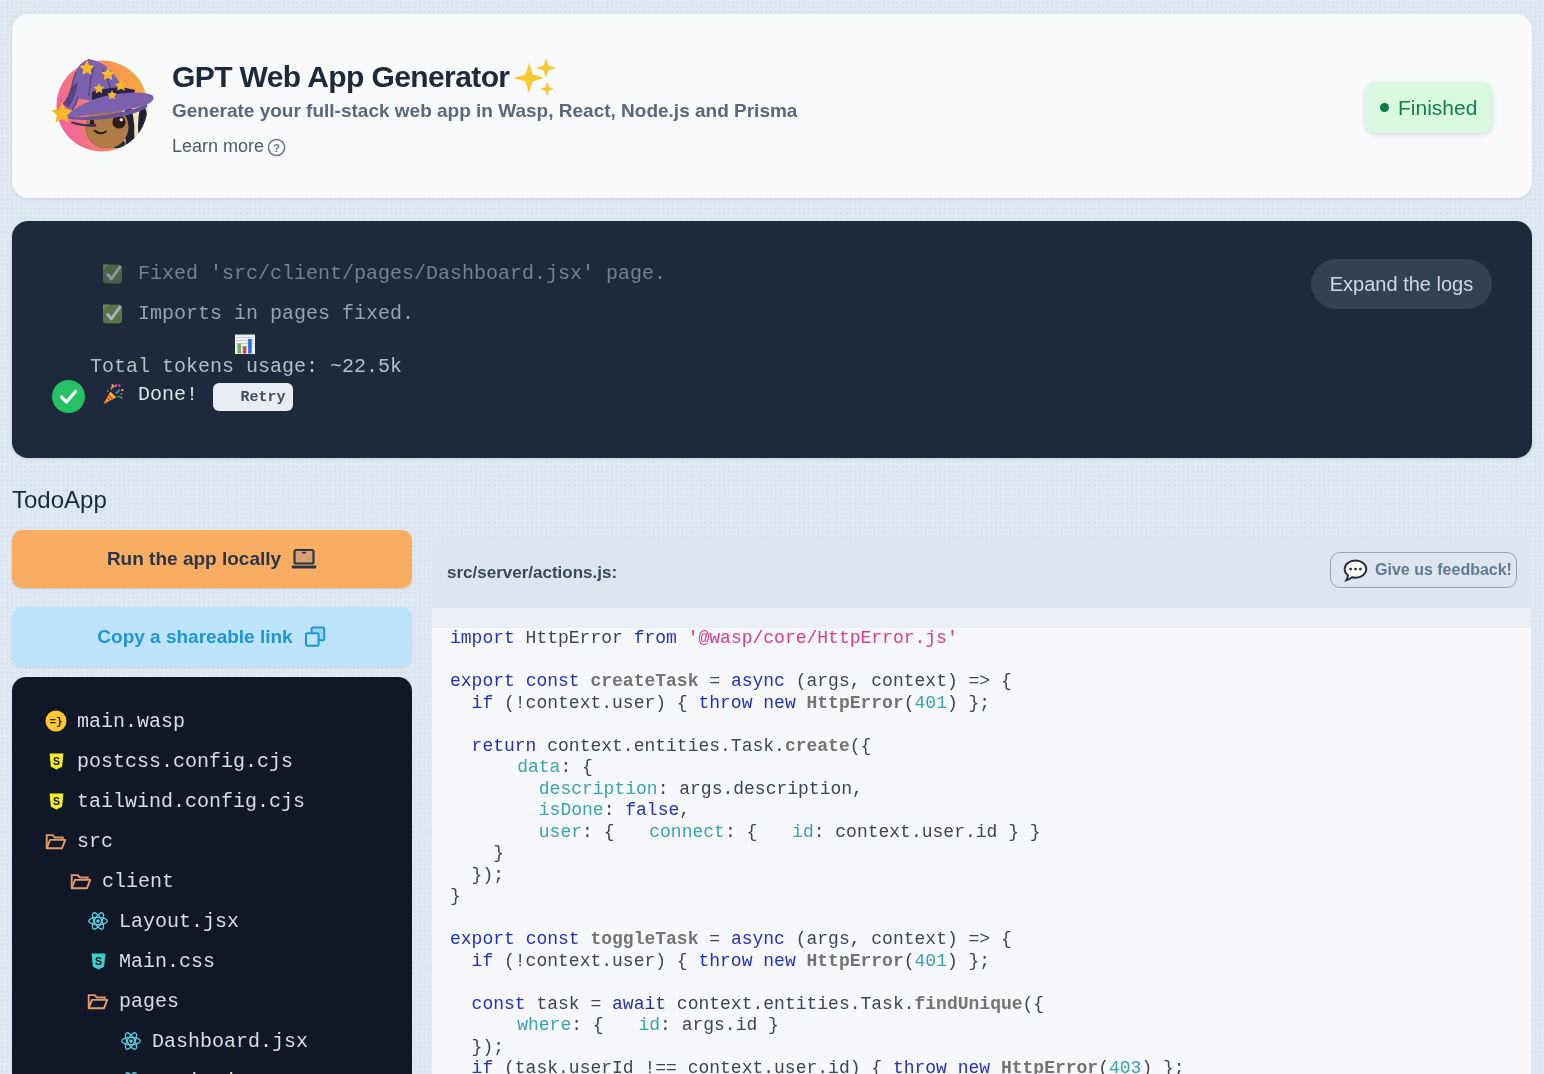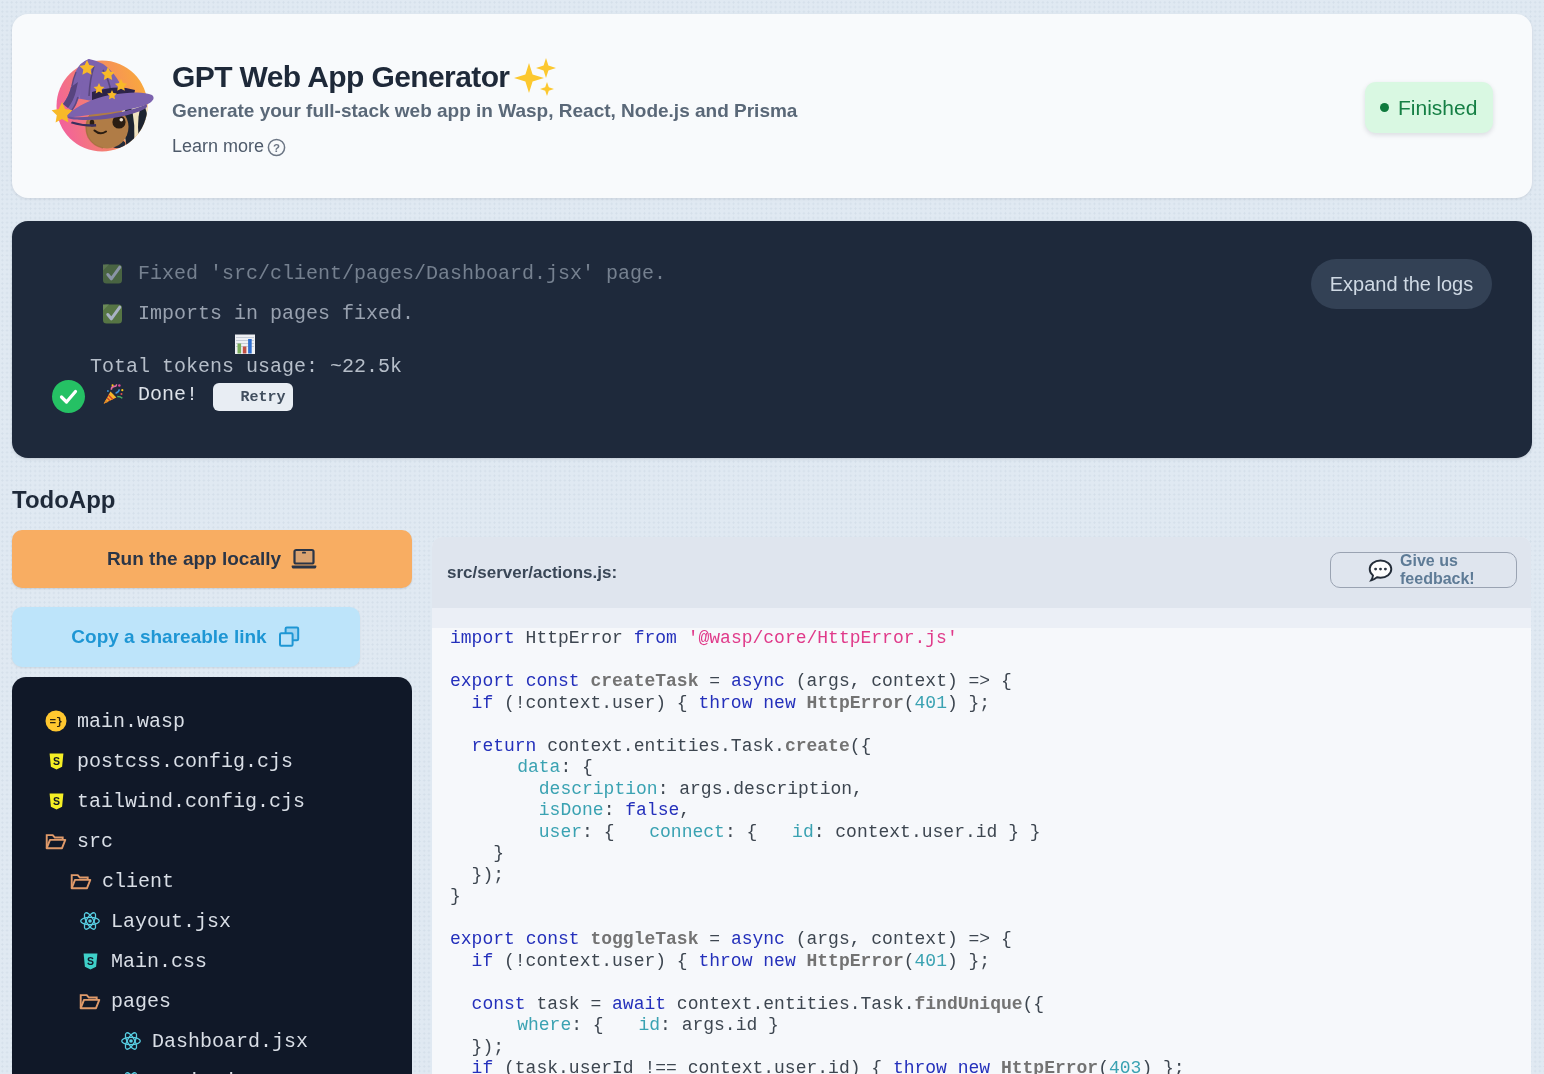--- a/index.html
+++ b/index.html
@@ -21,37 +21,37 @@
 
   
   #logpanel{left:12px;top:221px;width:1520px;height:237px;background:#1e293b;border-radius:16px;box-shadow:0 1px 3px rgba(15,23,42,.15);}
   .logrow{position:absolute;left:90px;height:40px;display:flex;align-items:center;font-family:"Liberation Mono",monospace;font-size:20px;}
   .logrow .ic{width:22px;margin-left:12px;margin-right:14px;flex:none;display:flex;}
   #expandbtn{left:1311px;top:259px;width:181px;height:50px;background:#334155;border-radius:25px;display:flex;align-items:center;justify-content:center;font-size:20px;color:#cfd9e4;}
   #retry{left:213px;top:383px;width:60px;height:28px;background:#e8edf3;border-radius:6px;display:flex;align-items:center;justify-content:center;font-family:"Liberation Mono",monospace;font-size:15px;font-weight:bold;color:#414e5e;padding-left:20px;}
   #greenck{left:51px;top:379px;}
 
   
-  #todoapp{left:12px;top:486px;font-size:24px;font-weight:bold;color:#1e2939;}
+  #todoapp{left:12px;top:486px;font-size:24px;font-weight:normal;color:#1e2939;}
 
   
   #btn-run{left:12px;top:530px;width:400px;height:58px;background:#f8ad62;border-radius:10px;display:flex;align-items:center;justify-content:center;gap:10px;font-size:19px;font-weight:bold;color:#2a3547;box-shadow:0 1px 2px rgba(15,23,42,.12);}
-  #btn-copy{left:12px;top:607px;width:348px;height:60px;background:#bde4fa;border-radius:10px;display:flex;align-items:center;justify-content:center;gap:10px;font-size:19px;font-weight:bold;color:#1e96d4;box-shadow:0 1px 2px rgba(15,23,42,.08);}
+  #btn-copy{left:12px;top:607px;width:400px;height:60px;background:#bde4fa;border-radius:10px;display:flex;align-items:center;justify-content:center;gap:10px;font-size:19px;font-weight:bold;color:#1e96d4;box-shadow:0 1px 2px rgba(15,23,42,.08);}
 
   
   #tree{left:12px;top:677px;width:400px;height:520px;background:#101828;border-radius:14px;padding-top:24px;box-sizing:border-box;}
   .trow{height:40px;display:flex;align-items:center;font-family:"Liberation Mono",monospace;font-size:20px;color:#d9dee6;}
   .trow .tic{width:22px;margin-right:10px;flex:none;display:flex;justify-content:center;}
-  .lv0{padding-left:33px;}.lv1{padding-left:58px;}.lv2{padding-left:67px;}.lv3{padding-left:108px;}
+  .lv0{padding-left:33px;}.lv1{padding-left:58px;}.lv2{padding-left:67px;margin-left:8px;}.lv3{padding-left:108px;}
 
   
   #codepanel{left:432px;top:537px;width:1099px;height:700px;background:#ebeff6;border-radius:10px 10px 0 0;}
   #codehead{position:absolute;left:0;top:0;width:100%;height:71px;background:#dfe5ee;border-radius:10px 10px 0 0;display:flex;align-items:center;}
   #codehead .fname{margin-left:15px;font-size:17px;font-weight:bold;color:#3a4757;}
-  #feedback{position:absolute;left:898px;top:15px;width:187px;height:36px;border:1.5px solid #9aa3b2;border-radius:10px;display:flex;align-items:center;box-sizing:border-box;padding-left:25px;}
+  #feedback{position:absolute;left:898px;top:15px;width:187px;height:36px;border:1.5px solid #9aa3b2;border-radius:10px;display:flex;align-items:center;box-sizing:border-box;}
   #feedback .txt{font-size:16px;font-weight:bold;color:#5e7b96;margin-left:7px;}
   #codebody{position:absolute;left:0;top:91px;width:100%;height:609px;background:#f6f8fb;}
   pre.code{margin:0;padding:0 0 0 18px;font-family:"Liberation Mono",monospace;font-size:18px;line-height:21.5px;color:#3d4650;}
   .k{color:#2430bb;}
   .t{color:#737373;font-weight:bold;}
   .s{color:#e03a8a;}
   .a{color:#3aa2b2;margin-left:24px;}
   .n{color:#3aa2b2;}
 </style>
 </head>

